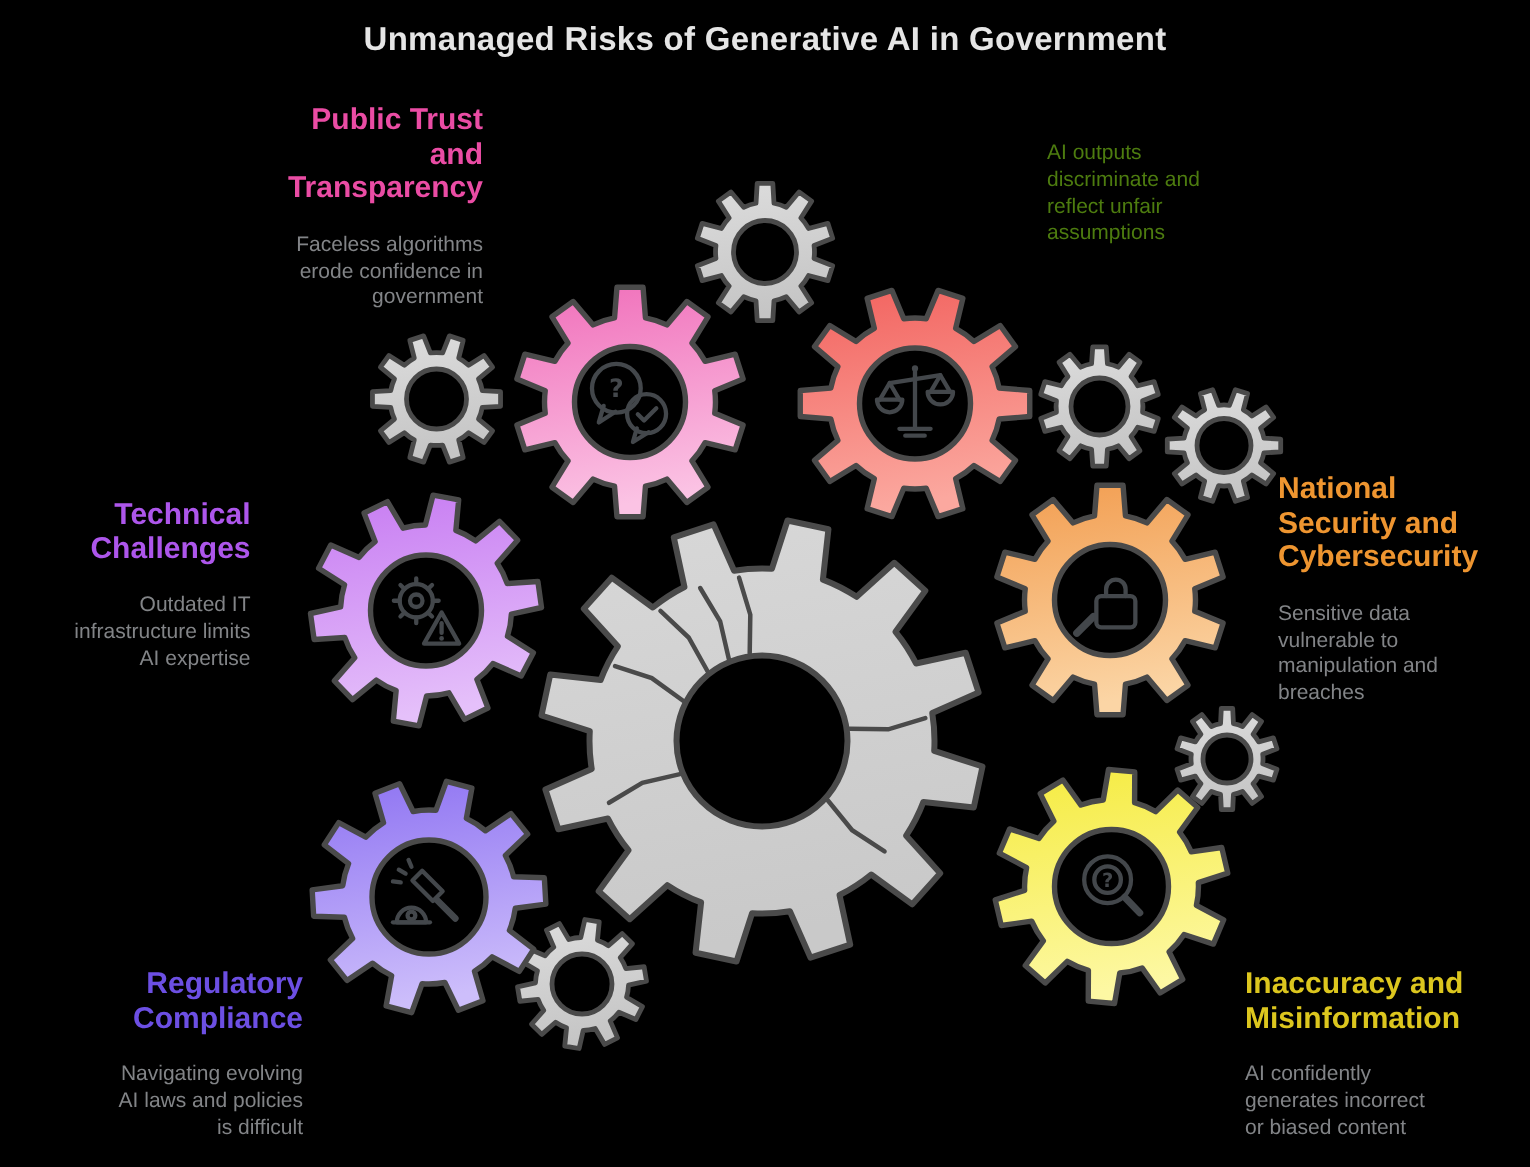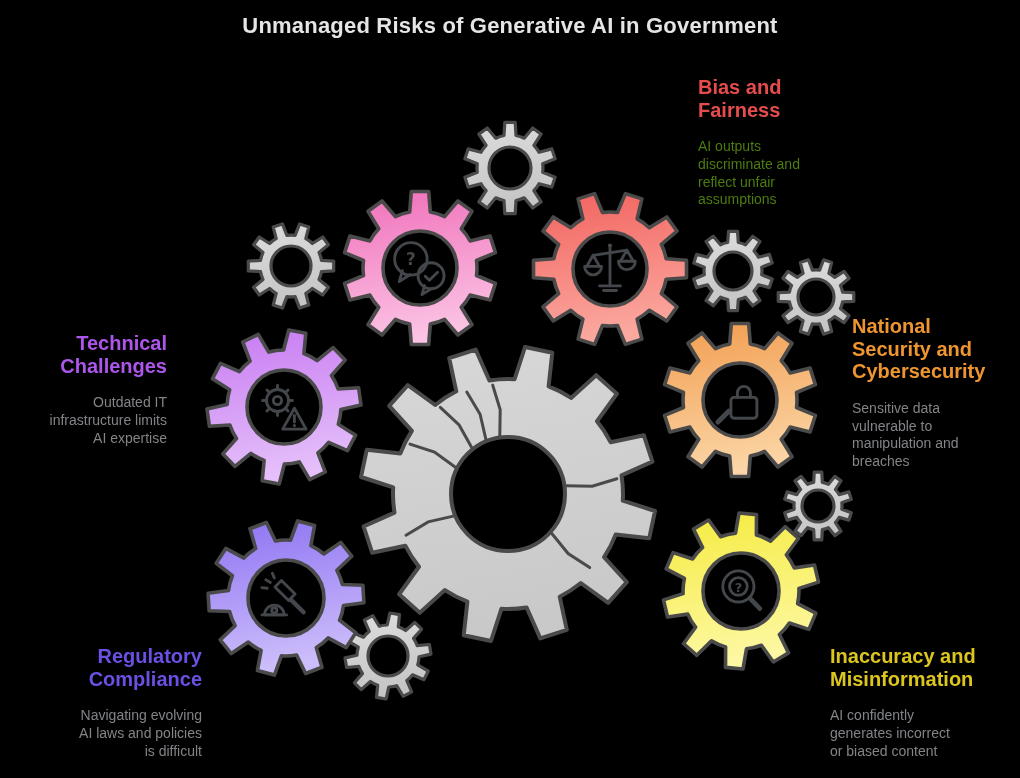--- a/index.html
+++ b/index.html
@@ -155,24 +155,30 @@
     <circle cx="-2" cy="-3.5" r="12"></circle>
     <circle cx="-2" cy="-3.5" r="6.8"></circle>
     <text x="-2" y="0.4" font-size="10" font-weight="bold" font-family="'DejaVu Sans',sans-serif" fill="#43474B" stroke="none" text-anchor="middle">?</text>
     <path d="M 6.8,5.5 L 14.5,13.5" stroke-width="3.6"></path>
       </g>
       <path fill-rule="evenodd" d="M813.7 482.4 L814.2 472.2 L821.8 472.2 L822.3 482.4 A24 24 0 0 1 828.4 484.3 L828.4 484.3 L834.8 476.4 L841.0 480.9 L835.4 489.5 A24 24 0 0 1 839.1 494.6 L839.1 494.6 L848.9 491.9 L851.3 499.2 L841.8 502.8 A24 24 0 0 1 841.8 509.2 L841.8 509.2 L851.3 512.8 L848.9 520.1 L839.1 517.4 A24 24 0 0 1 835.4 522.5 L835.4 522.5 L841.0 531.1 L834.8 535.6 L828.4 527.7 A24 24 0 0 1 822.3 529.6 L822.3 529.6 L821.8 539.8 L814.2 539.8 L813.7 529.6 A24 24 0 0 1 807.6 527.7 L807.6 527.7 L801.2 535.6 L795.0 531.1 L800.6 522.5 A24 24 0 0 1 796.9 517.4 L796.9 517.4 L787.1 520.1 L784.7 512.8 L794.2 509.2 A24 24 0 0 1 794.2 502.8 L794.2 502.8 L784.7 499.2 L787.1 491.9 L796.9 494.6 A24 24 0 0 1 800.6 489.5 L800.6 489.5 L795.0 480.9 L801.2 476.4 L807.6 484.3 A24 24 0 0 1 813.7 482.4 Z M 834 506 A 16 16 0 1 0 802 506 A 16 16 0 1 0 834 506 Z" fill="url(#lg-gray-gear-right-small)" stroke="#4A4A4A" stroke-width="3.2" stroke-linejoin="round"></path>
     </svg>
 
   <h1 class="title" style="color: #e5e5e5;">Unmanaged Risks of Generative AI in Government</h1>
 
+  <div id="risk-0" class="risk align-right">
+    <h2 style="color: rgb(234, 76, 164);">Public Trust
+and
+Transparency</h2>
+    <p style="color: rgb(130, 132, 135);">Faceless algorithms
+erode confidence in
+government</p>
+  </div>
 
   <div id="risk-1" class="risk align-left">
-    <h2 style="color: rgb(231, 76, 76);">Bias and
-Fairness</h2>
     <p style="color: #4d7c0f;">AI outputs
 discriminate and
 reflect unfair
 assumptions</p>
   </div>
 
   <div id="risk-2" class="risk align-right">
     <h2 style="color: rgb(173, 86, 235);">Technical
 Challenges</h2>
     <p style="color: rgb(130, 132, 135);">Outdated IT

